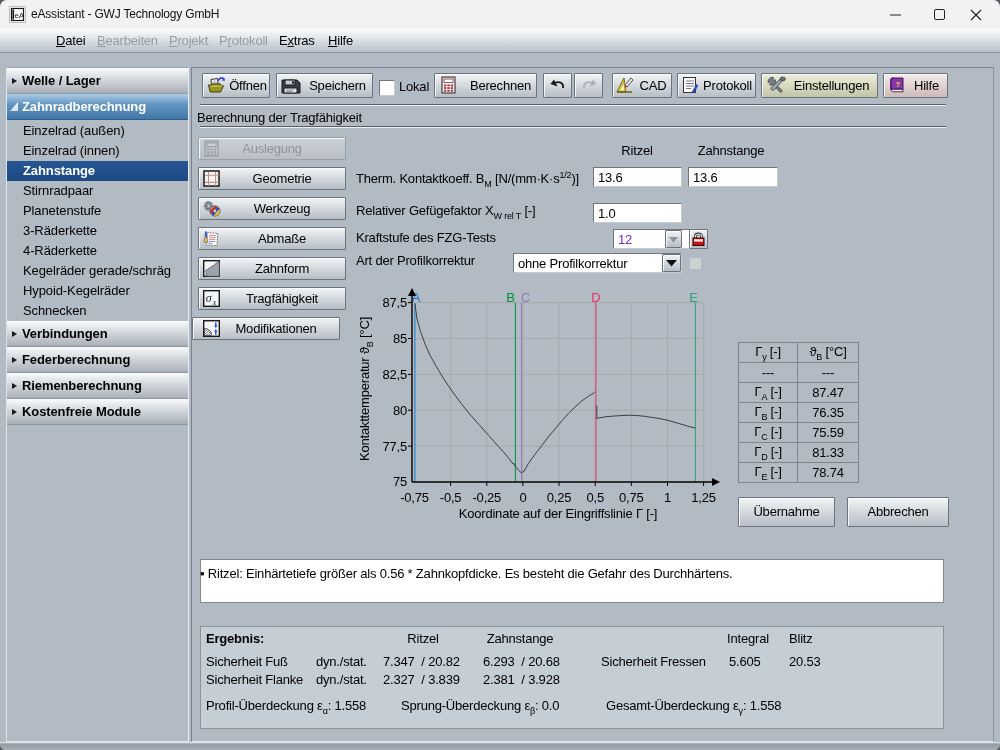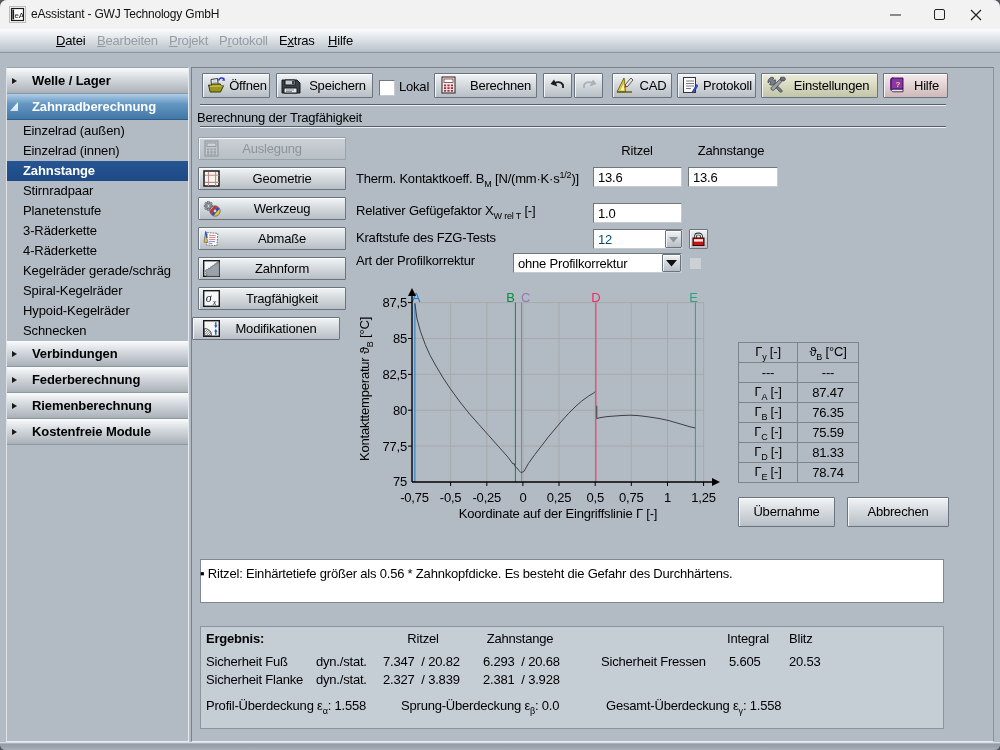--- a/index.html
+++ b/index.html
@@ -18,21 +18,21 @@
   border-bottom:1px solid #8b95a0; }
 .mi { position:absolute; top:4px; font-size:13px; color:#000;margin-left:48px; }
 .mi.dis { color:#959ca4; }
 .mi u { text-decoration:underline; }
 
 #sidebar { position:absolute; left:6px; top:67px; width:183px; height:675px;
   background:#b2bac3; border:1px solid; border-color:#99a1a9 #e8ecef #e8ecef #dfe3e7; }
 .shead { position:relative; width:100%; height:26px;
   background:linear-gradient(#fafbfc,#d3d8dd 45%,#b2b8bf 90%,#a8aeb5);
   border-bottom:1px solid #8f979f; color:#000; font-size:13px; font-weight:bold;
-  line-height:25px; padding-left:25px; letter-spacing:-0.1px; }
+  line-height:25px; padding-left:15px; letter-spacing:-0.1px; }
 .shead .tri { position:absolute; left:5px; top:10px; width:0; height:0;
   border-left:5.5px solid #1a1a1a; border-top:3.8px solid transparent; border-bottom:3.8px solid transparent; }
 #shead2 { background:linear-gradient(#aecde6,#6496c2 40%,#447aa8 95%); color:#fff;
   border-bottom:1px solid #2d5d8c; }
 #shead2 .tri2 { position:absolute; left:3px; top:8px; width:8px; height:9px;
   background:linear-gradient(#fff,#cfe0ee); clip-path:polygon(100% 0,100% 100%,0 100%); }
 .sitem { width:100%; height:20px; font-size:13px; color:#000; line-height:20px; padding-left:16px; letter-spacing:-0.1px; }
 .sitem.sel { background:linear-gradient(#265592,#1d4a85); color:#fff; font-weight:bold; }
 
 #main { position:absolute; left:191px; top:67px; width:803px; height:675px;
@@ -42,21 +42,21 @@
   border:1px solid #6b747e; border-radius:1px; font-size:13px; color:#000; text-align:center;
   box-shadow:inset 1px 1px 0 rgba(253,253,255,0.85); }
 hr.sep { position:absolute; border:none; height:0;
   border-top:1px solid #555d66; border-bottom:1px solid #eef1f3; }
 
 .inp { position:absolute; background:#fff; border:1px solid; border-color:#6f777f #c6cbd0 #c6cbd0 #6f777f;
   font-size:13px; color:#000; padding:2px 0 0 4px; }
 .flabel { position:absolute; font-size:13px; color:#000; white-space:nowrap; }
 sub { font-size:9px; }
 sup { font-size:9px; }
-.dis-t { color:#0c4a6e; }
+.dis-t { color:#6d28d9;margin-left:20px; }
 
 table.res { position:absolute; border-collapse:collapse; }
 table.res td { border:1px solid #7d858b; font-size:13px; color:#000; text-align:center;
   height:20px; padding:0; }
 </style>
 </head>
 <body>
 <div id="win">
   <div id="titlebar">
     <div id="appicon"><svg width="17" height="17">
@@ -88,21 +88,20 @@
     <div class="shead"><span class="tri"></span>Welle / Lager</div>
     <div class="shead" id="shead2"><span class="tri2"></span>Zahnradberechnung</div>
     <div class="sitem" style="margin-top:1px">Einzelrad (außen)</div>
     <div class="sitem">Einzelrad (innen)</div>
     <div class="sitem sel">Zahnstange</div>
     <div class="sitem">Stirnradpaar</div>
     <div class="sitem">Planetenstufe</div>
     <div class="sitem">3-Räderkette</div>
     <div class="sitem">4-Räderkette</div>
     <div class="sitem">Kegelräder gerade/schräg</div>
-    <div class="sitem">Spiral-Kegelräder</div>
     <div class="sitem">Hypoid-Kegelräder</div>
     <div class="sitem">Schnecken</div>
     <div class="shead"><span class="tri"></span>Verbindungen</div>
     <div class="shead"><span class="tri"></span>Federberechnung</div>
     <div class="shead"><span class="tri"></span>Riemenberechnung</div>
     <div class="shead"><span class="tri"></span>Kostenfreie Module</div>
   </div>
   <div id="bottomband" style="position:absolute;left:0;top:742px;width:1000px;height:8px;background:linear-gradient(#f0f2f4,#939ca7 25%,#9aa3ad 60%,#a9b0ba)"></div>
   <div id="main">
 

